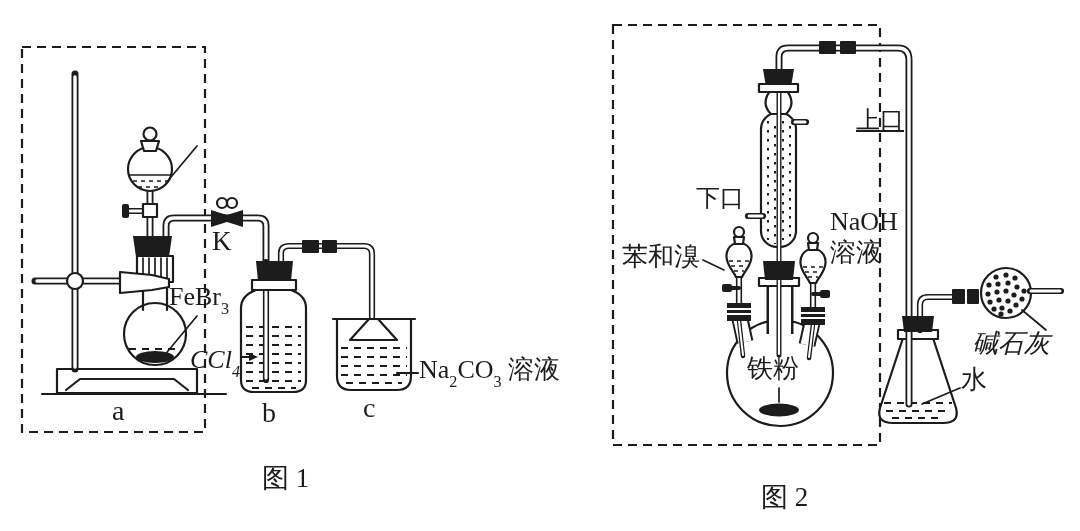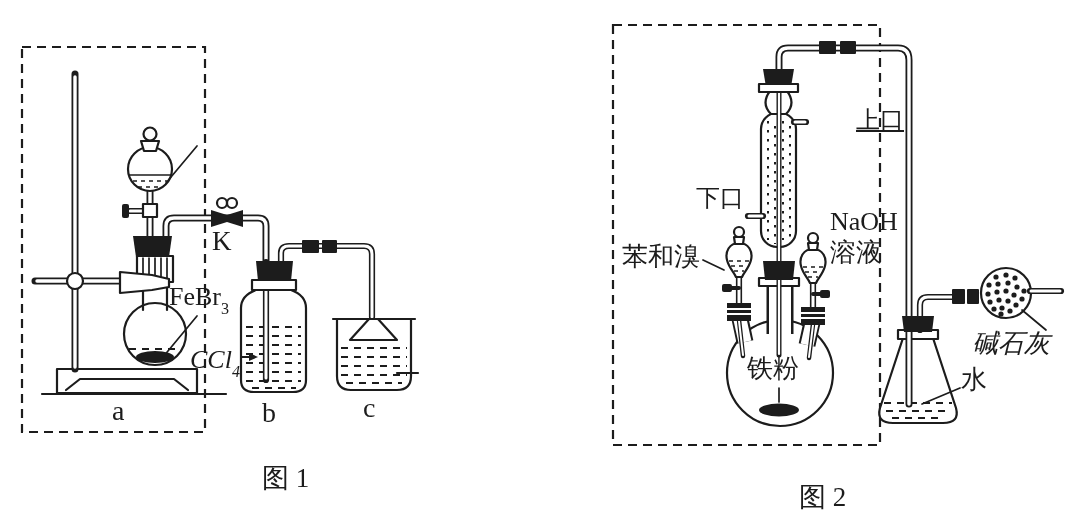--- a/index.html
+++ b/index.html
@@ -270,28 +270,29 @@
 
     <line class="ln15" x1="703" y1="260" x2="724" y2="270"></line>
     <line class="ln15" x1="1022" y1="310" x2="1046" y2="330"></line>
     <line class="ln15" x1="960" y1="388" x2="922" y2="404"></line>
   </g>
 </svg>
 
 <div class="lbl f27" style="left:212px;top:227px;">K</div>
 <div class="lbl f26" style="left:169px;top:283px;"><span>FeBr</span><sub>3</sub></div>
 <div class="lbl f26" style="left:190px;top:346px;font-style:italic;"><span>CCl</span><sub>4</sub></div>
+<div class="lbl f26" style="left:419px;top:356px;"><span>Na</span><sub>2</sub><span>CO</span><sub>3</sub><span> 溶液</span></div>
 <div class="lbl f28" style="left:112px;top:396px;">a</div>
 <div class="lbl f28" style="left:262px;top:398px;">b</div>
 <div class="lbl f28" style="left:363px;top:393px;">c</div>
 <div class="lbl f27" style="left:262px;top:464px;">图 1</div>
 
 <div class="lbl f24" style="left:856px;top:108px;text-decoration:underline;">上口</div>
 <div class="lbl f24" style="left:696px;top:186px;">下口</div>
 <div class="lbl f26" style="left:622px;top:243px;text-align:right;">苯和溴</div>
 <div class="lbl f26" style="left:830px;top:208px;">NaOH</div>
 <div class="lbl f26" style="left:830px;top:239px;">溶液</div>
 <div class="lbl f26" style="left:747px;top:355px;">铁粉</div>
 <div class="lbl f26" style="left:972px;top:330px;font-style:italic;">碱石灰</div>
 <div class="lbl f26" style="left:961px;top:366px;">水</div>
-<div class="lbl f27" style="left:761px;top:483px;margin-left:38px;">图 2</div>
+<div class="lbl f27" style="left:761px;top:483px;">图 2</div>
 
 </div>
 
 </body></html>

